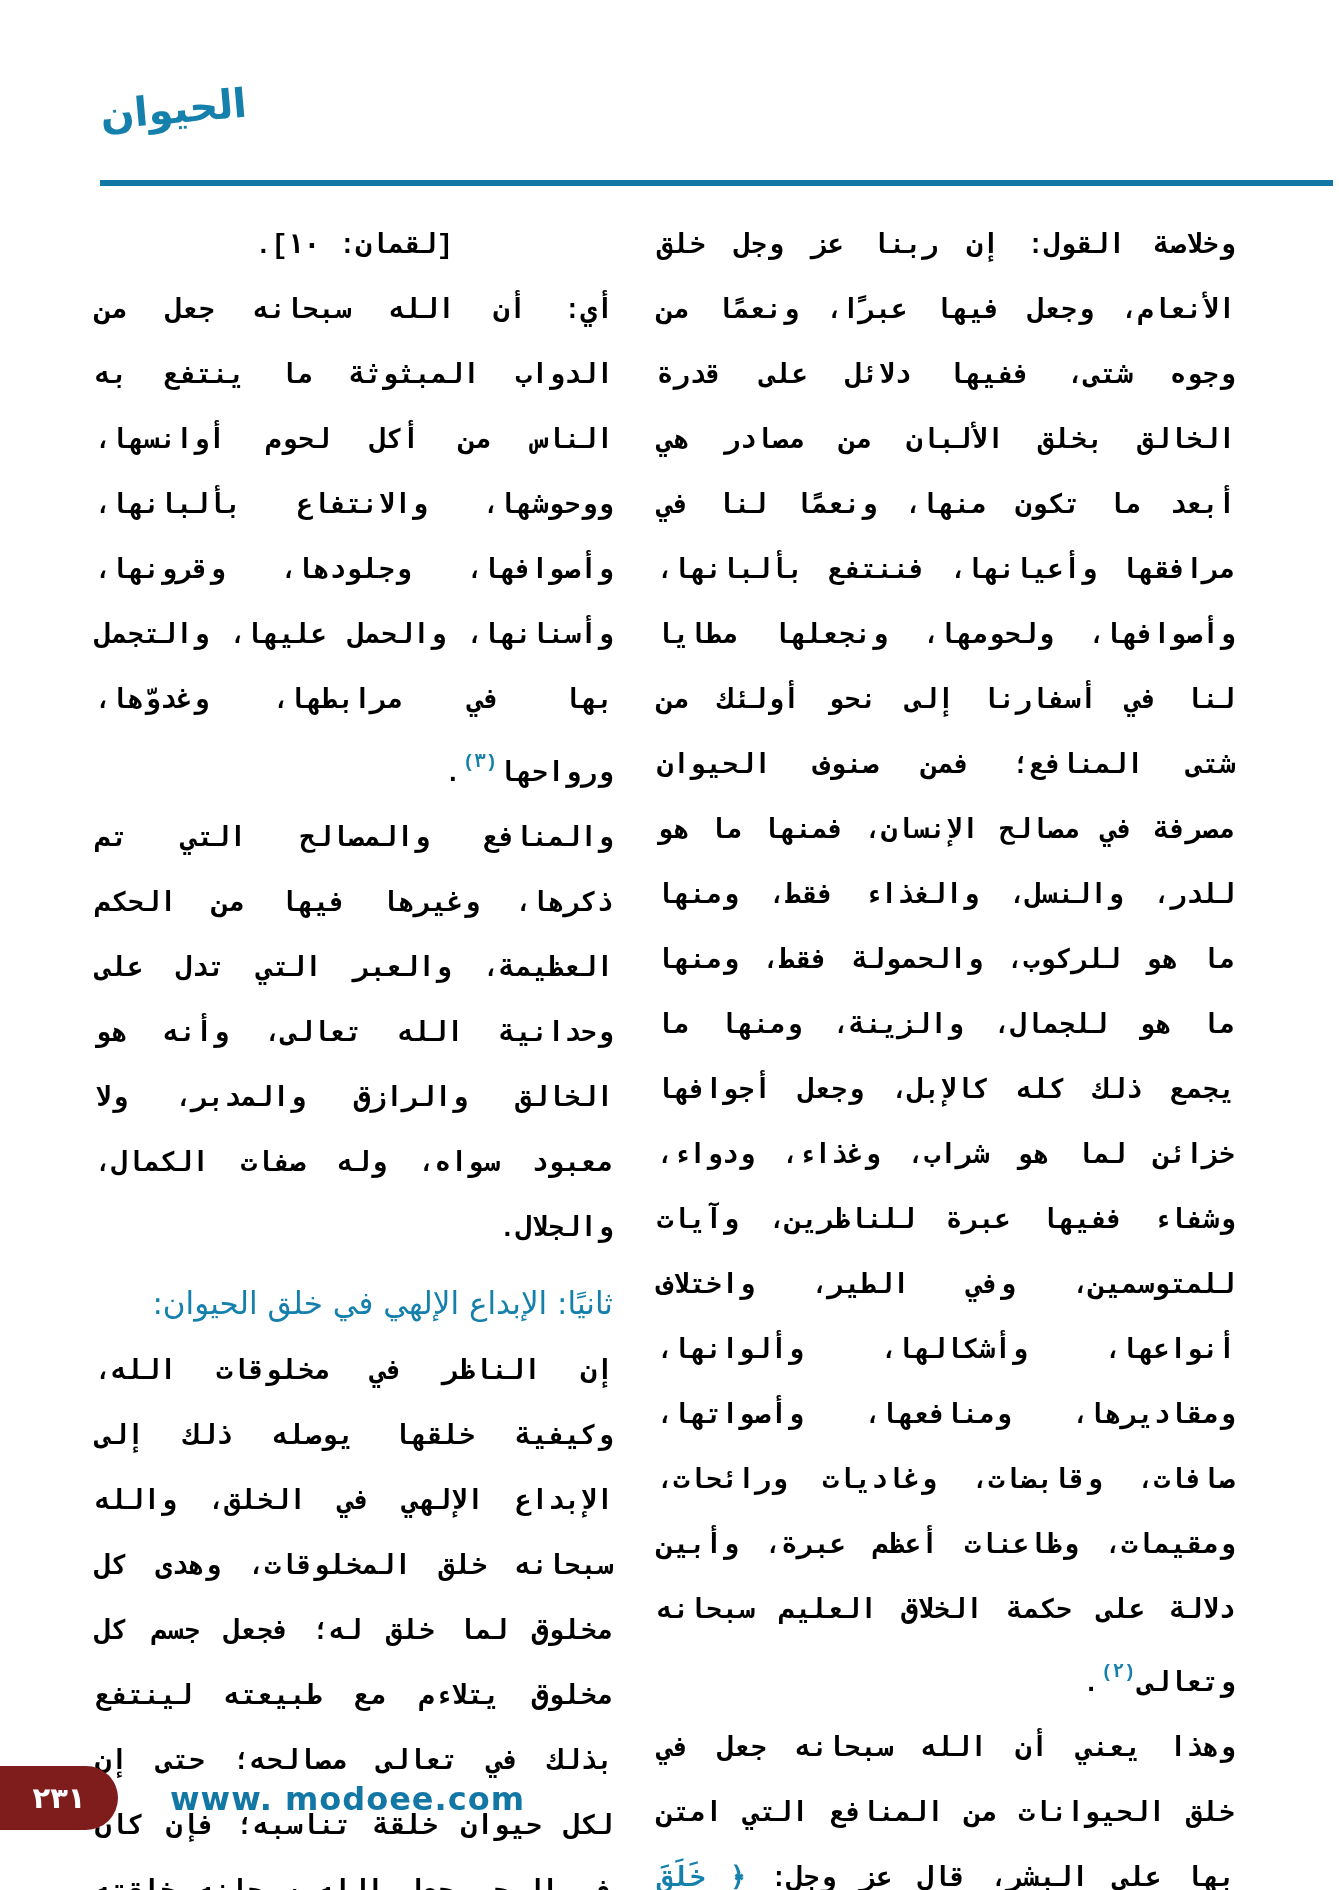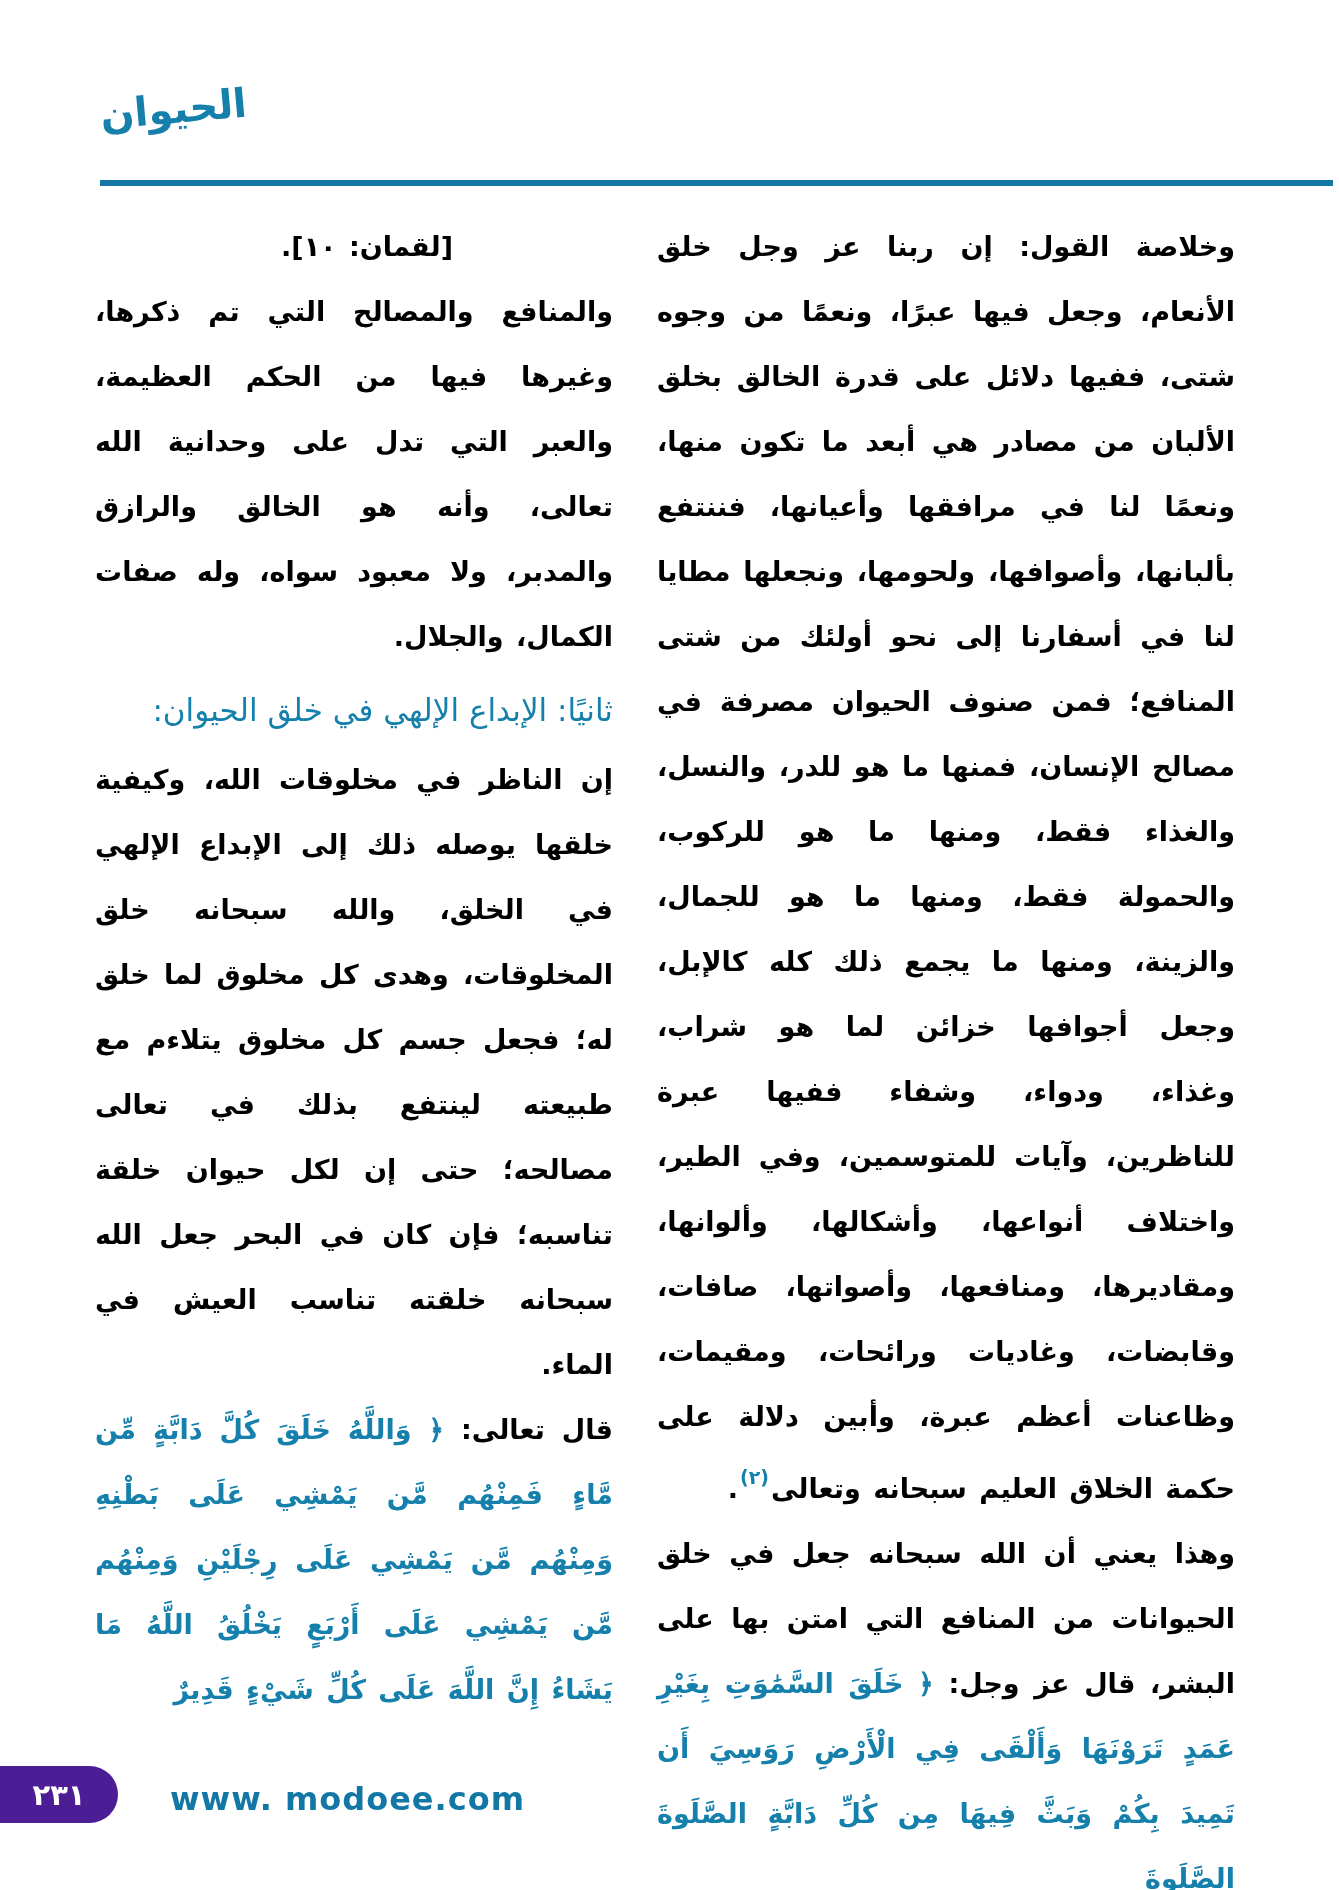--- a/index.html
+++ b/index.html
@@ -25,38 +25,38 @@
   
   .columns{
     position:absolute;top:214px;right:104px;
     display:flex;direction:rtl;gap:44px;
   }
   .col-right{width:578px;}
   .col-left{width:518px;}
   p{margin:0;}
   .body-text{
     font-size:27px;line-height:65px;font-weight:700;color:#000;
-    text-align:justify;word-spacing:3px;
+    text-align:justify;word-spacing:3px;font-family:Liberation Mono, monospace;
   }
   .citation-line{text-align:right;}
   .cit-indent-sm{padding-left:0;padding-right:92px;}
   .cit-indent-lg{padding-right:160px;}
   sup.fn{
     color:#1580ab;font-size:19px;font-weight:700;
     position:relative;top:-4px;margin:0 2px;
   }
   .heading{
     color:#1580ab;font-size:31px;font-weight:400;line-height:66px;
     margin:8px 0 4px;text-align:right;
   }
   .verse{color:#1580ab;}
   
   .pill{
-    position:absolute;left:0;top:1766px;width:118px;height:57px;
-    background:#4c1d95;border-radius:0 34px 34px 0;
+    position:absolute;left:0;top:1766px;width:118px;height:64px;
+    background:#7f1d1d;border-radius:0 34px 34px 0;
     display:flex;align-items:center;justify-content:center;
   }
   .pill .num{color:#ffffff;font-size:29px;font-weight:700;}
   .website{
     position:absolute;left:170px;top:1780px;
     color:#1377a6;font-size:32px;font-weight:700;
     direction:ltr;letter-spacing:1px;
   }
 </style>
 </head>
@@ -73,20 +73,21 @@
 
       <p class="body-text"><span>وخلاصة القول: إن ربنا عز وجل خلق الأنعام، وجعل فيها عبرًا، ونعمًا من وجوه شتى، ففيها دلائل على قدرة الخالق بخلق الألبان من مصادر هي أبعد ما تكون منها، ونعمًا لنا في مرافقها وأعيانها، فننتفع بألبانها، وأصوافها، ولحومها، ونجعلها مطايا لنا في أسفارنا إلى نحو أولئك من شتى المنافع؛ فمن صنوف الحيوان مصرفة في مصالح الإنسان، فمنها ما هو للدر، والنسل، والغذاء فقط، ومنها ما هو للركوب، والحمولة فقط، ومنها ما هو للجمال، والزينة، ومنها ما يجمع ذلك كله كالإبل، وجعل أجوافها خزائن لما هو شراب، وغذاء، ودواء، وشفاء ففيها عبرة للناظرين، وآيات للمتوسمين، وفي الطير، واختلاف أنواعها، وأشكالها، وألوانها، ومقاديرها، ومنافعها، وأصواتها، صافات، وقابضات، وغاديات ورائحات، ومقيمات، وظاعنات أعظم عبرة، وأبين دلالة على حكمة الخلاق العليم سبحانه وتعالى</span><sup class="fn">(٢)</sup><span>.</span></p>
 
       <p class="body-text"><span>وهذا يعني أن الله سبحانه جعل في خلق الحيوانات من المنافع التي امتن بها على البشر، قال عز وجل: </span><span class="verse">﴿ خَلَقَ السَّمَٰوَتِ بِغَيْرِ عَمَدٍ تَرَوْنَهَا وَأَلْقَى فِي الْأَرْضِ رَوَسِيَ أَن تَمِيدَ بِكُمْ وَبَثَّ فِيهَا مِن كُلِّ دَابَّةٍ الصَّلَوةَ الصَّلَوةَ</span></p>
 
     </div>
 
     <div class="col-left">
       <p class="body-text citation-line cit-indent-lg"><span>[لقمان: ١٠].</span></p>
 
+      <p class="body-text"><span>أي: أن الله سبحانه جعل من الدواب المبثوثة ما ينتفع به الناس من أكل لحوم أوانسها، ووحوشها، والانتفاع بألبانها، وأصوافها، وجلودها، وقرونها، وأسنانها، والحمل عليها، والتجمل بها في مرابطها، وغدوّها، ورواحها</span><sup class="fn">(٣)</sup><span>.</span></p>
 
       <p class="body-text">والمنافع والمصالح التي تم ذكرها، وغيرها فيها من الحكم العظيمة، والعبر التي تدل على وحدانية الله تعالى، وأنه هو الخالق والرازق والمدبر، ولا معبود سواه، وله صفات الكمال، والجلال.</p>
 
       <h2 class="heading">ثانيًا: الإبداع الإلهي في خلق الحيوان:</h2>
 
       <p class="body-text">إن الناظر في مخلوقات الله، وكيفية خلقها يوصله ذلك إلى الإبداع الإلهي في الخلق، والله سبحانه خلق المخلوقات، وهدى كل مخلوق لما خلق له؛ فجعل جسم كل مخلوق يتلاءم مع طبيعته لينتفع بذلك في تعالى مصالحه؛ حتى إن لكل حيوان خلقة تناسبه؛ فإن كان في البحر جعل الله سبحانه خلقته تناسب العيش في الماء.</p>
 
       <p class="body-text"><span>قال تعالى: </span><span class="verse">﴿ وَاللَّهُ خَلَقَ كُلَّ دَابَّةٍ مِّن مَّاءٍ فَمِنْهُم مَّن يَمْشِي عَلَى بَطْنِهِ وَمِنْهُم مَّن يَمْشِي عَلَى رِجْلَيْنِ وَمِنْهُم مَّن يَمْشِي عَلَى أَرْبَعٍ يَخْلُقُ اللَّهُ مَا يَشَاءُ إِنَّ اللَّهَ عَلَى كُلِّ شَيْءٍ قَدِيرٌ</span></p>
 
     </div>

